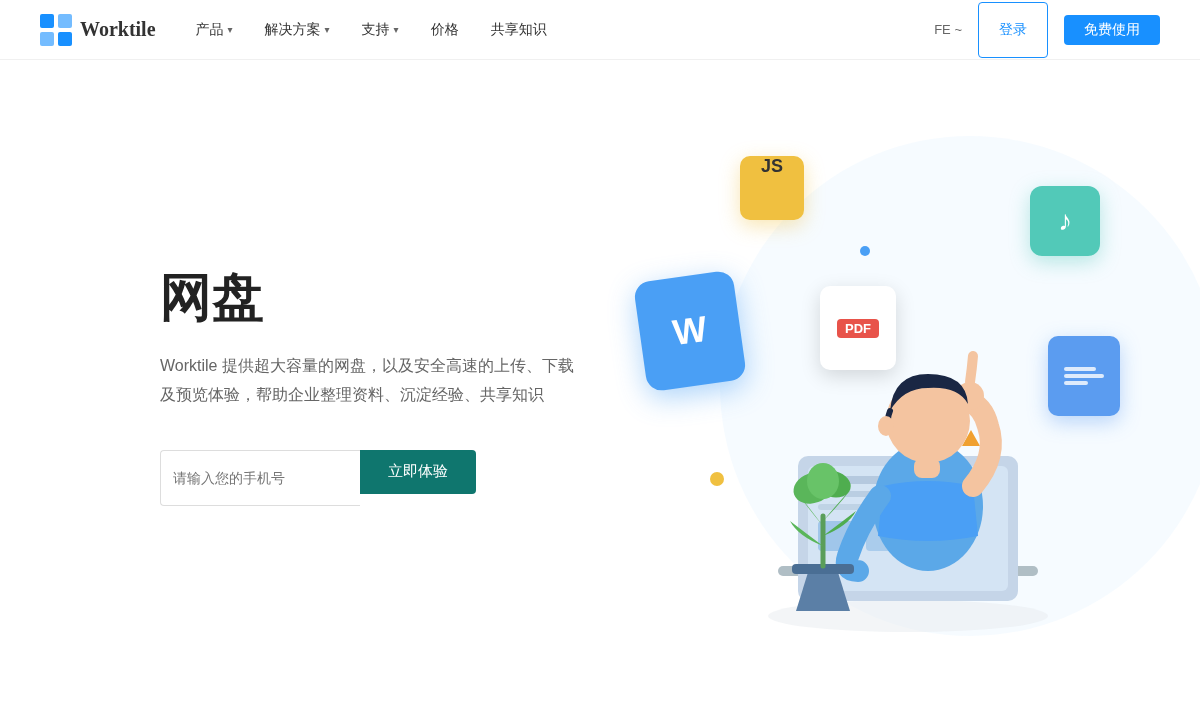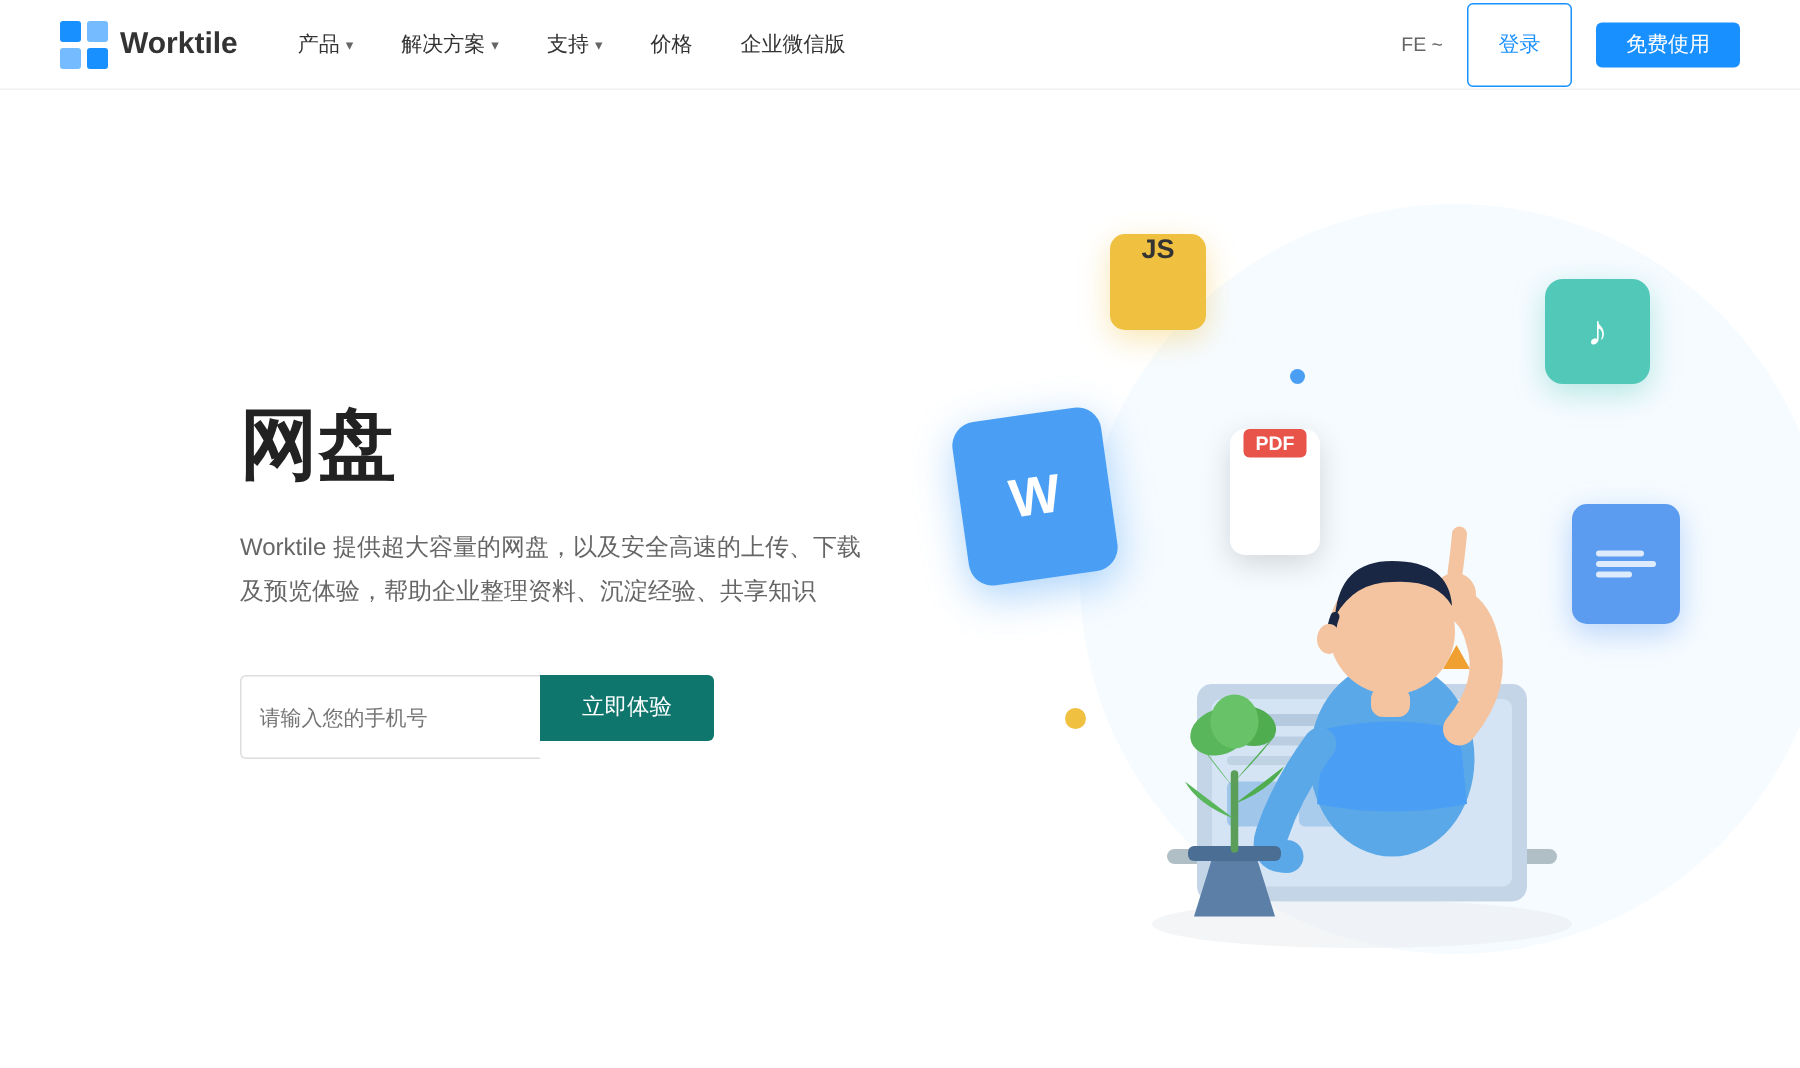--- a/index.html
+++ b/index.html
@@ -12,20 +12,21 @@
       height: 60px;
       padding: 0 40px;
       border-bottom: 1px solid #f0f0f0;
       background: #fff;
     }
     .logo-area {
       display: flex;
       align-items: center;
       gap: 8px;
       margin-right: 40px;
+      font-family: Liberation Serif, serif;
     }
     .logo-icon {
       width: 32px;
       height: 32px;
     }
     .logo-text {
       font-size: 20px;
       font-weight: 600;
       color: #333;
     }
@@ -181,30 +182,30 @@
       align-items: center;
       justify-content: center;
       font-size: 36px;
       font-weight: 700;
       color: #fff;
       position: absolute;
       box-shadow: 0 8px 28px rgba(74,159,245,0.45);
       transform: rotate(-8deg);
     }
     .file-pdf {
-      width: 60px;
+      width: 76px;
       height: 84px;
       background: #fff;
       border-radius: 10px;
       top: 180px;
       left: 240px;
       display: flex;
       flex-direction: column;
       align-items: center;
-      justify-content: flex-start;
+      justify-content: center;
       position: absolute;
       box-shadow: 0 6px 20px rgba(0,0,0,0.15);
     }
     .pdf-label {
       background: #e8534a;
       color: #fff;
       font-size: 13px;
       font-weight: 700;
       padding: 2px 8px;
       border-radius: 4px;
@@ -297,21 +298,21 @@
       <span class="nav-arrow">▾</span>
     </span>
     <span class="nav-item">
       <span>支持</span>
       <span class="nav-arrow">▾</span>
     </span>
     <span class="nav-item">
       <span>价格</span>
     </span>
     <span class="nav-item">
-      <span>企业微信版</span>
+      <span>共享知识</span>
     </span>
   </div>
 
   <div class="nav-right">
     <span class="user-email">FE ~</span>
     <button class="btn-login">登录</button>
     <button class="btn-free">免费使用</button>
   </div>
 </nav>
 

